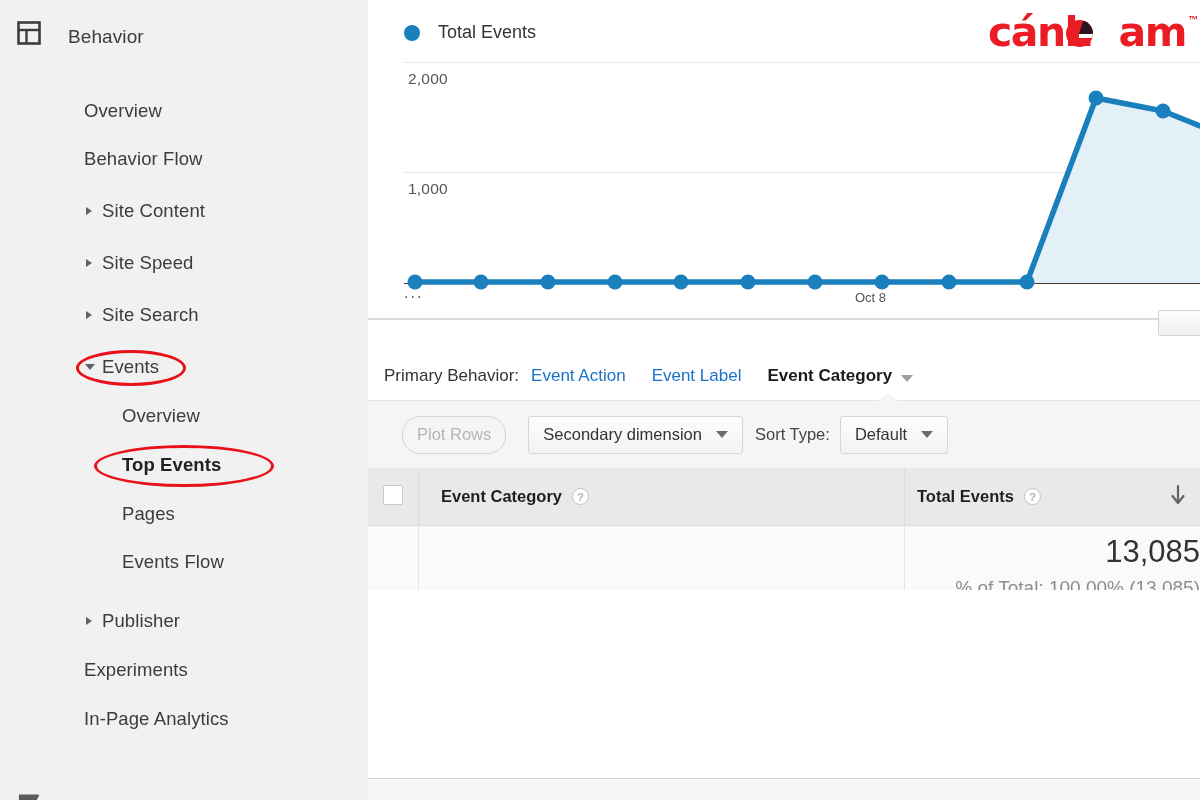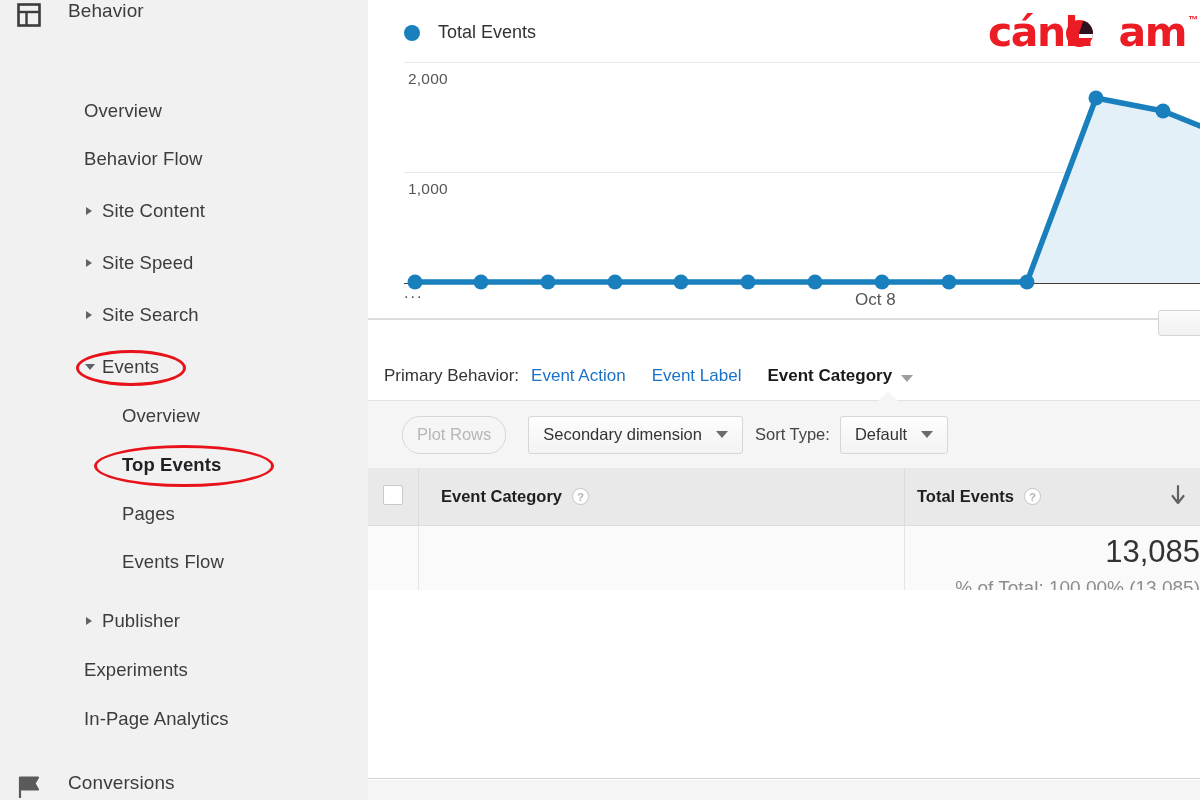--- a/index.html
+++ b/index.html
@@ -16,21 +16,21 @@
 
   
   #sidebar {
     position: absolute; left: 0; top: 0;
     width: 368px; height: 800px;
     background: #f1f1f1;
     overflow: hidden;
   }
   .nav-section {
     position: relative;
-    display: flex; align-items: flex-start;
+    display: flex; align-items: flex-end;
     height: 48px;
     padding-left: 14px;
   }
   .nav-section .sec-icon {
     width: 30px; height: 30px;
     display: flex; align-items: center; justify-content: center;
     margin-right: 24px;
     flex: 0 0 auto;
   }
   .nav-section .sec-label {
@@ -133,21 +133,21 @@
     background: #ffffff;
   }
 
   
   #plot { position: absolute; left: 0; top: 54px; width: 832px; height: 240px; }
   .gridline { position: absolute; left: 36px; right: 0; height: 1px; background: #e8e8e8; }
   .ytick {
     position: absolute; left: 40px;
     font-size: 15.5px; color: #555; letter-spacing: .2px;
   }
-  .xtick { position: absolute; font-size: 17px; color: #555; }
+  .xtick { position: absolute; font-size: 13px; color: #555; }
   .axis-base { position: absolute; left: 36px; right: 0; height: 1px; background: #4a3a33; }
 
   #x-ellipsis { position: absolute; left: 36px; top: 289px; font-size: 16px; color: #555; letter-spacing: 2px; line-height: 8px; }
 
   #chart-bottom-rule { position: absolute; left: 0; top: 318px; width: 790px; height: 2px; background: #dcdcdc; }
   #chart-corner-btn {
     position: absolute; left: 790px; top: 310px; width: 60px; height: 26px;
     background: linear-gradient(#fcfcfc,#f1f1f1);
     border: 1px solid #d4d4d4; border-radius: 3px;
   }

